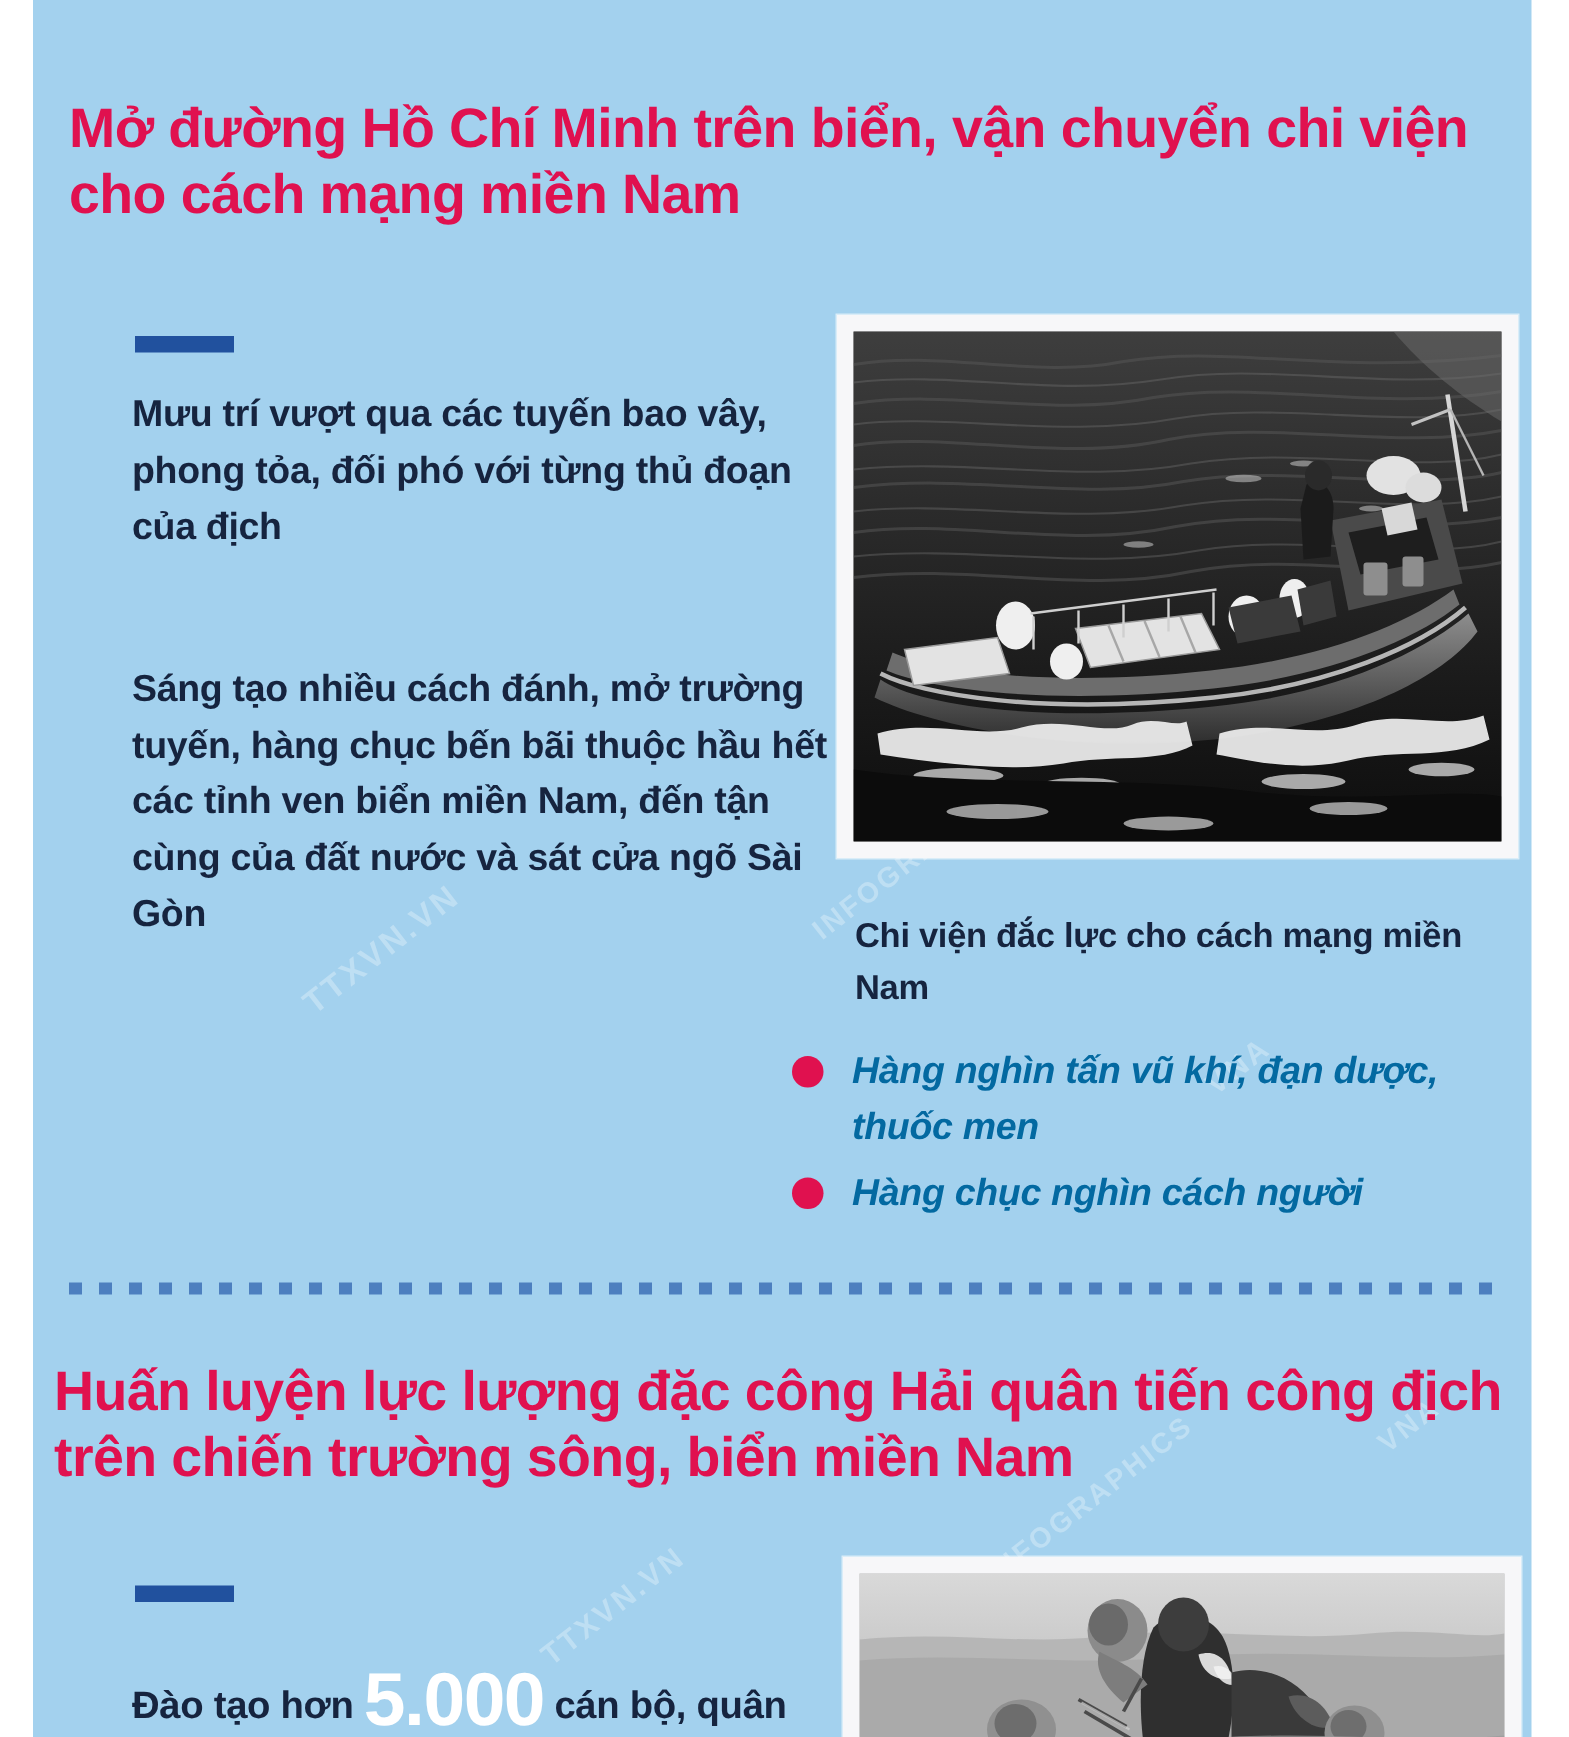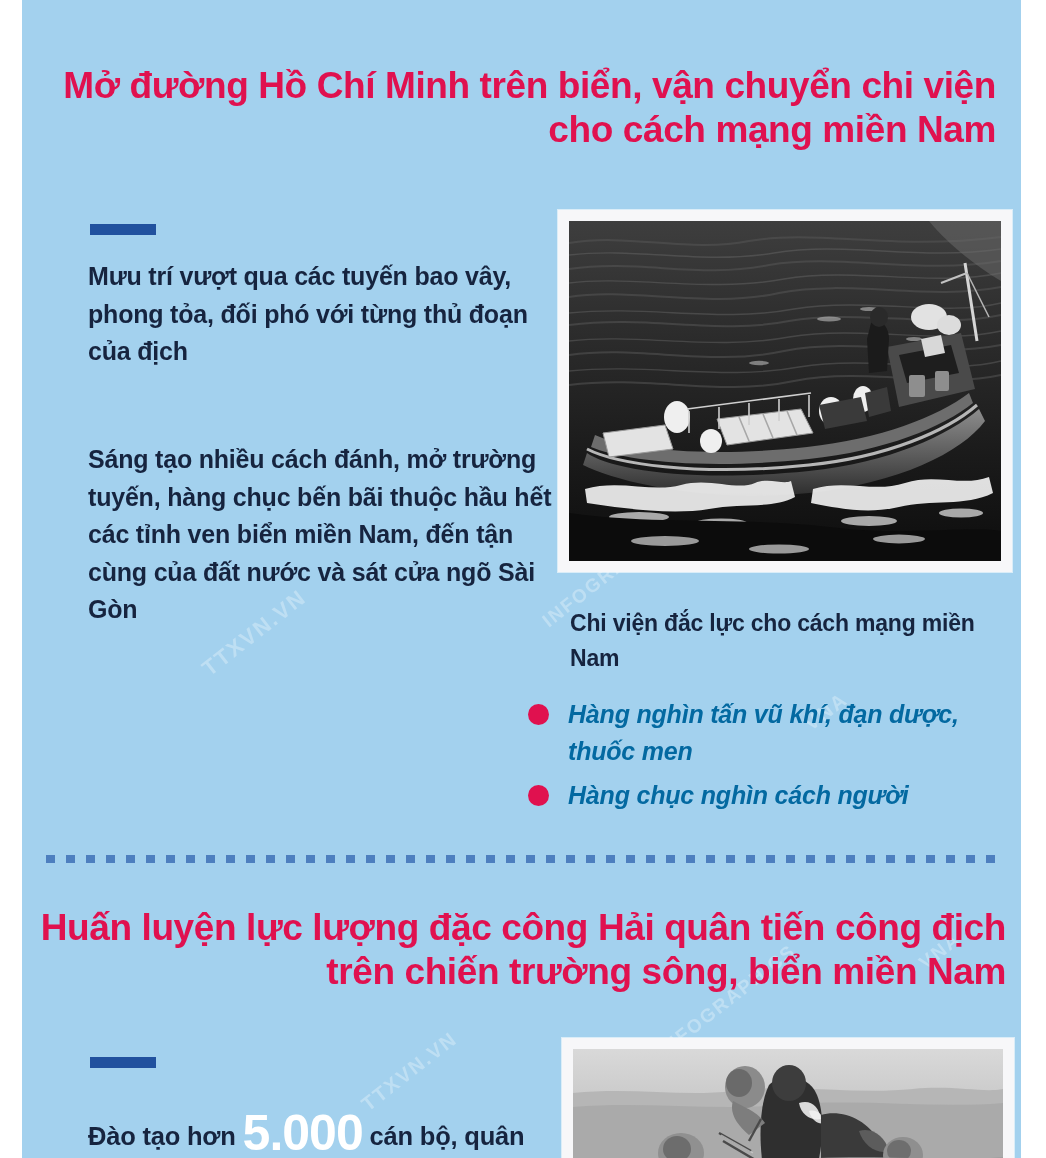--- a/index.html
+++ b/index.html
@@ -39,21 +39,21 @@
     font-weight: 700;
     letter-spacing: 2px;
     white-space: nowrap;
     pointer-events: none;
     user-select: none;
   }
 
   
   .section-heading {
     position: absolute;
-    text-align: right;
+    text-align: left;
     color: #e0114f;
     font-family: "Liberation Sans", sans-serif;
     font-weight: 700;
     line-height: 1.18;
     letter-spacing: -0.4px;
   }
 
   #heading-1 {
     left: 24px;
     top: 64px;

